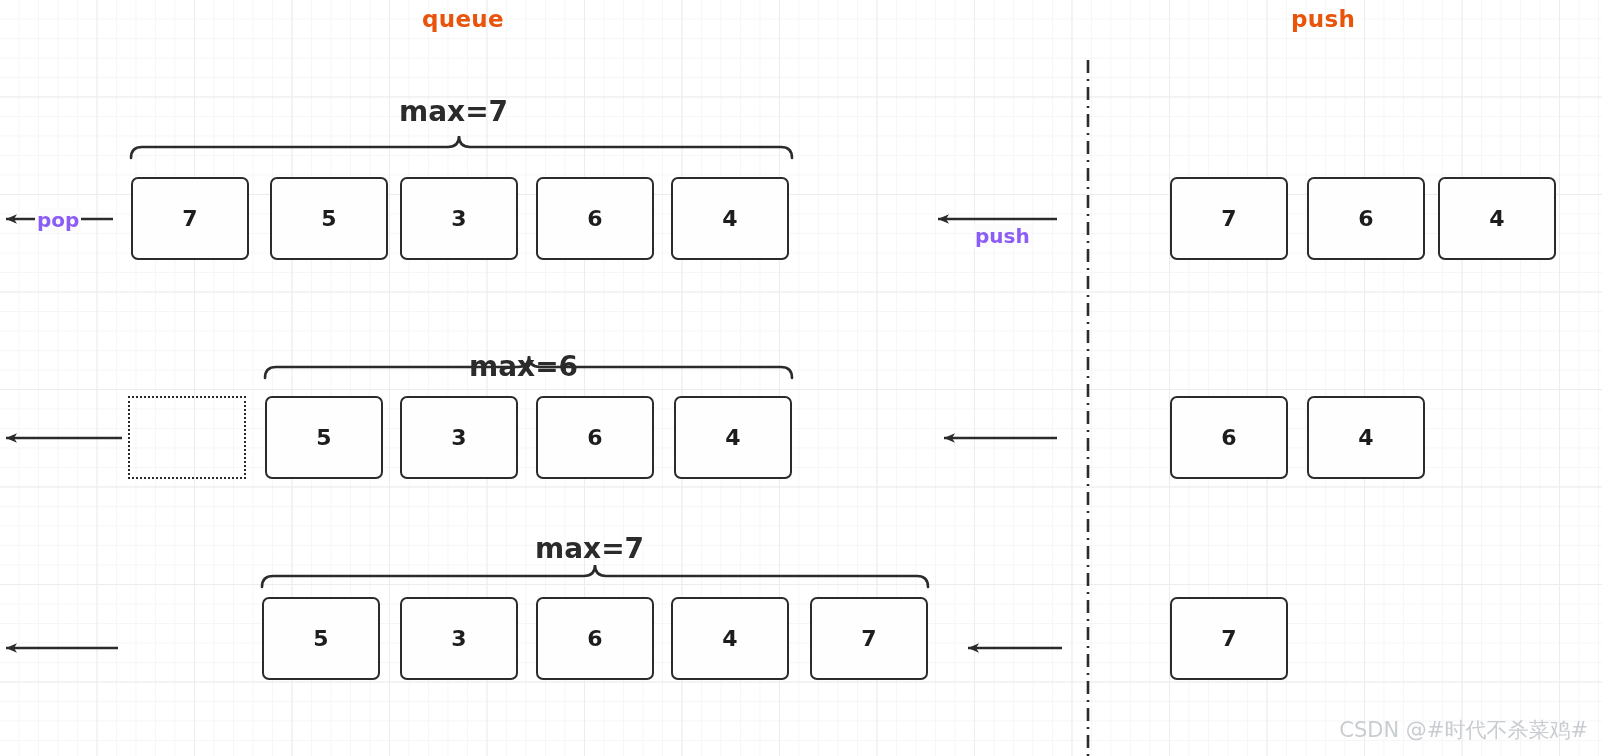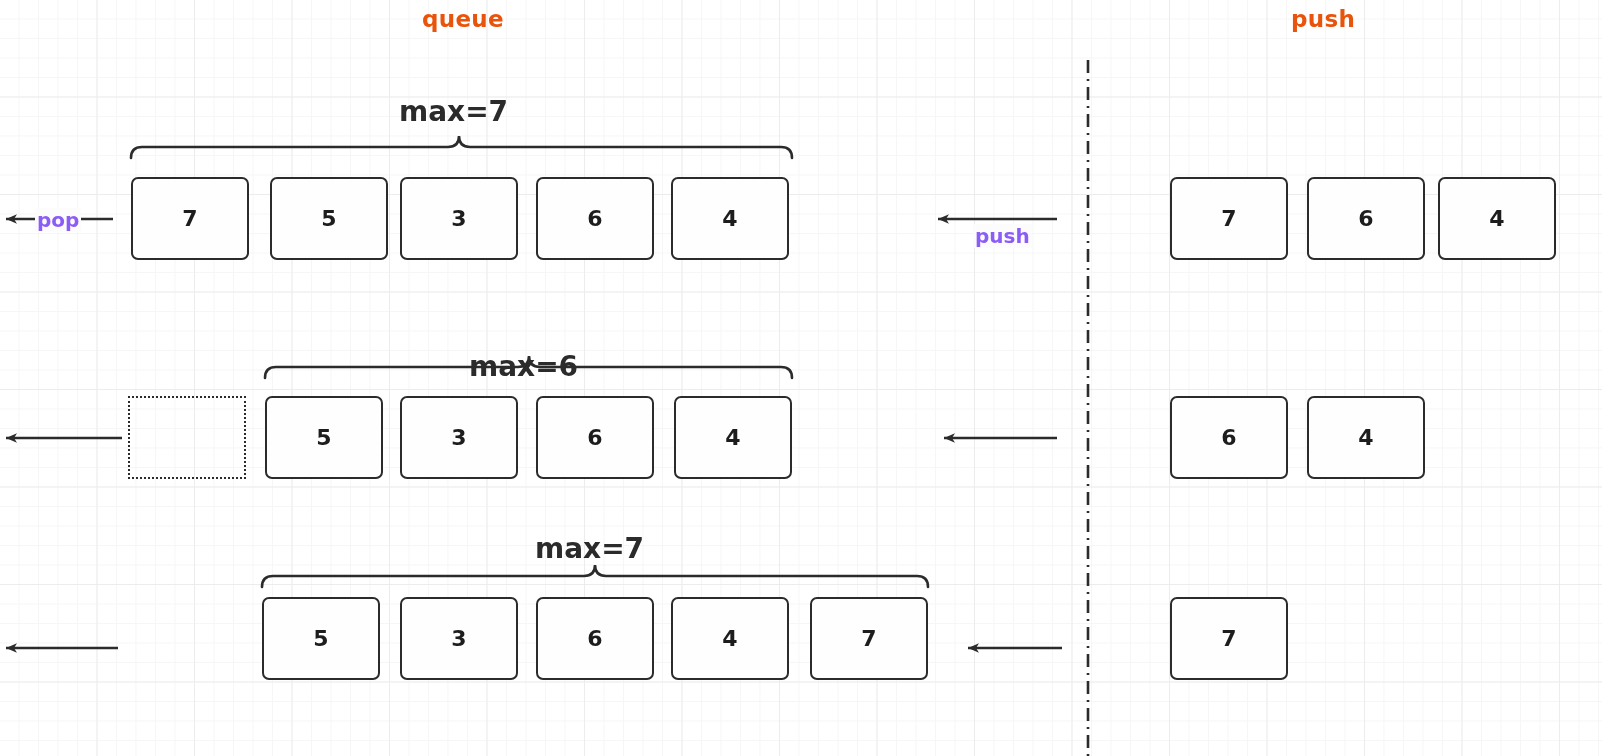--- a/index.html
+++ b/index.html
@@ -143,14 +143,15 @@
   <div class="cell" style="left:1307px; top:396px; width:118px; height:83px;">4</div>
 
   <div class="cell" style="left:262px; top:597px; width:118px; height:83px;">5</div>
   <div class="cell" style="left:400px; top:597px; width:118px; height:83px;">3</div>
   <div class="cell" style="left:536px; top:597px; width:118px; height:83px;">6</div>
   <div class="cell" style="left:671px; top:597px; width:118px; height:83px;">4</div>
   <div class="cell" style="left:810px; top:597px; width:118px; height:83px;">7</div>
 
   <div class="cell" style="left:1170px; top:597px; width:118px; height:83px;">7</div>
 
+  <div class="watermark">CSDN @#时代不杀菜鸡#</div>
 
 </div>
 
 </body></html>

